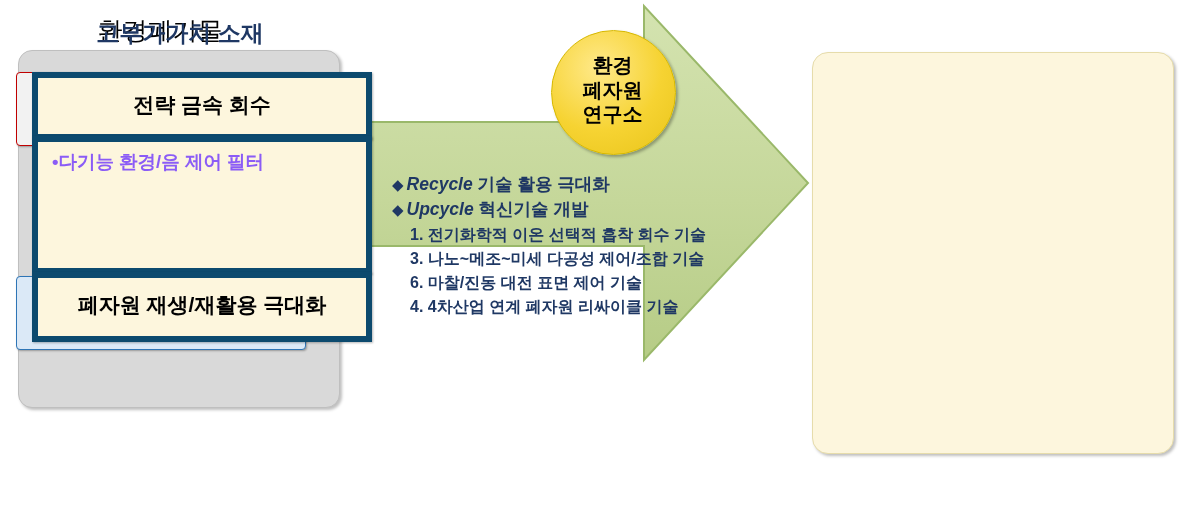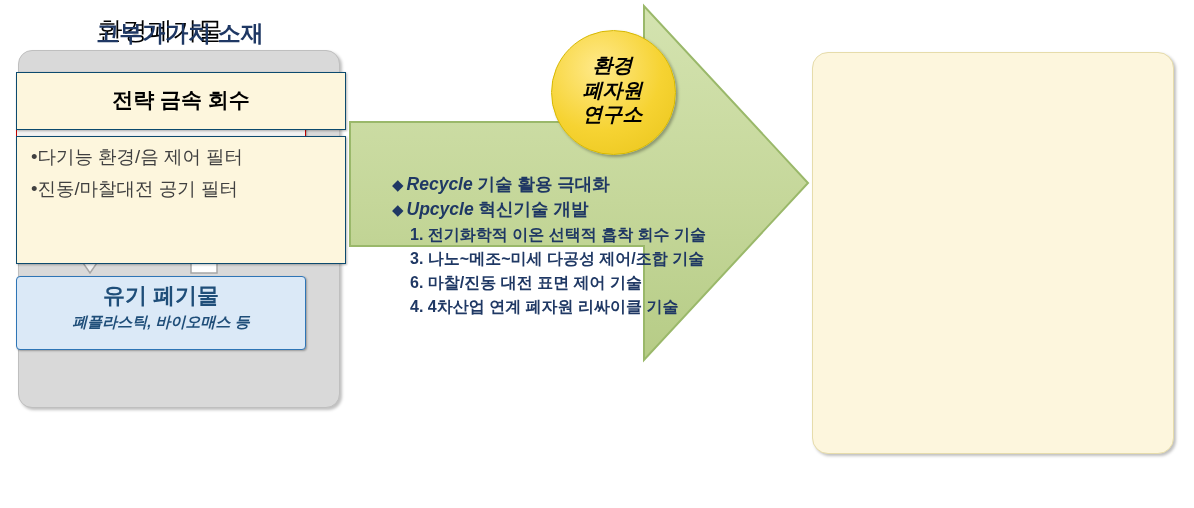--- a/index.html
+++ b/index.html
@@ -72,47 +72,47 @@
   
   #institute-ellipse{
     position:absolute;left:551px;top:30px;width:123px;height:123px;
     border-radius:50%;
     background:radial-gradient(circle at 38% 30%, #ffe98a 0%, #f6d332 55%, #e8c41a 100%);
     border:1px solid #d7b800;
     box-shadow:2px 2px 3px rgba(0,0,0,.30);
   }
   #institute-label{
     position:absolute;left:551px;top:53px;width:123px;text-align:center;
-    font-size:20px;font-weight:bold;color:#000;line-height:1.23;font-style:italic;
+    font-size:20px;font-weight:bold;color:#000;line-height:1.23;
   }
 
   
   #right-panel{
     position:absolute;left:812px;top:52px;width:360px;height:400px;
     background:#fdf6dd;border:1px solid #e6dcab;border-radius:16px;
     box-shadow:2px 2px 3px rgba(0,0,0,.25);
   }
   #right-title{
     position:absolute;left:0;top:18px;width:360px;text-align:center;
     font-size:23px;font-weight:bold;color:#1f3864;
   }
   .r-box{
-    position:absolute;left:16px;width:328px;background:#fdf6dd;
-    border:1px solid #0c4a6e;box-shadow:1px 1px 2px rgba(0,0,0,.28);
+    position:absolute;left:32px;width:328px;background:#fdf6dd;
+    border:6px solid #0c4a6e;box-shadow:1px 1px 2px rgba(0,0,0,.28);
   }
   #r-box-1{top:72px;height:56px;}
   #r-box-2{top:136px;height:126px;}
   #r-box-3{top:272px;height:58px;}
   .r-head{
     text-align:center;font-size:21px;font-weight:bold;color:#000;
     margin-top:13px;
   }
   #r-box-2 .r-head{margin-top:11px;}
   .r-item{
-    font-size:18.5px;font-weight:normal;color:#404040;margin:7px 0 0 14px;
+    font-size:18.5px;font-weight:bold;color:#8b5cf6;margin:7px 0 0 14px;
   }
 </style>
 </head>
 <body>
 
 <div class="stage">
 
   <div id="left-panel">
   </div>
 
@@ -174,17 +174,19 @@
 
   <div id="right-panel"></div>
   <div id="right-title">고부가가치 소재</div>
 
   <div id="r-box-1" class="r-box">
     <div class="r-head">전략 금속 회수</div>
   </div>
 
   <div id="r-box-2" class="r-box">
     <div class="r-item">•다기능 환경/음 제어 필터</div>
-    <div class="r-item">•진동/마찰대전 공기 필터</div>
   </div>
 
+  <div id="r-box-3" class="r-box">
+    <div class="r-head">폐자원 재생/재활용 극대화</div>
+  </div>
 
 </div>
 
 </body></html>

